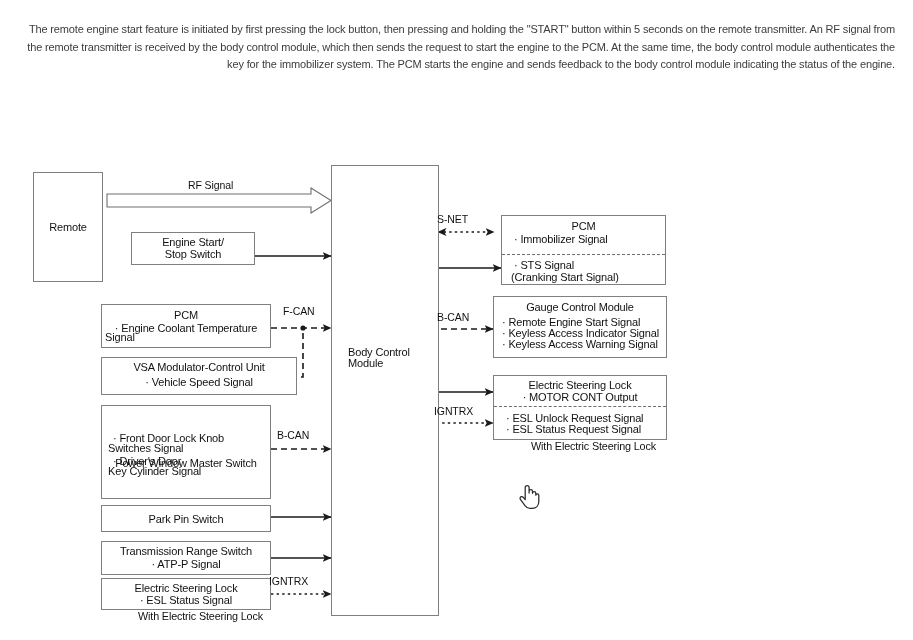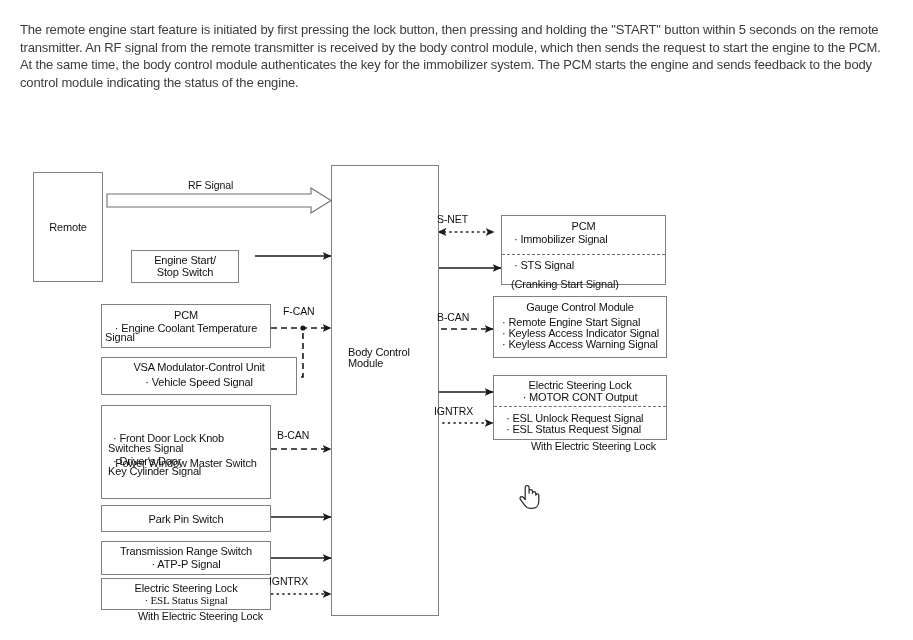--- a/index.html
+++ b/index.html
@@ -34,26 +34,26 @@
   }
   #section-title {
     font-size: 13px;
     font-weight: bold;
     color: #1a1a1a;
     margin: 20px 0 0 0;
     line-height: 17px;
     letter-spacing: -0.1px;
   }
   #body-paragraph {
-    font-size: 13px;
+    font-size: 11px;
     color: #3c3c3c;
     margin: 9px 0 0 0;
     line-height: 17.5px;
     letter-spacing: -0.15px;
-    text-align: left;
+    text-align: right;
   }
 
   
   #diagram {
     position: absolute;
     left: 0;
     top: 0;
     width: 913px;
     height: 640px;
     pointer-events: none;
@@ -157,21 +157,21 @@
   <line x1="431" y1="392" x2="493" y2="392" stroke="#1a1a1a" stroke-width="1.6" marker-end="url(#solidArrow)"></line>
 
   <line x1="431" y1="423" x2="493" y2="423" stroke="#1a1a1a" stroke-width="1.6" stroke-dasharray="2.4,3.2" marker-end="url(#solidArrow)"></line>
 </svg>
 </div>
 
 <div class="nodebox" style="left:33px; top:172px; width:70px; height:110px;">
   <div class="nb-inner ctr" style="top:48px;">Remote</div>
 </div>
 
-<div class="nodebox" style="left:131px; top:250px; width:108px; height:33px;">
+<div class="nodebox" style="left:131px; top:232px; width:124px; height:33px;">
   <div class="nb-inner ctr" style="top:3px;">Engine Start/</div>
   <div class="nb-inner ctr" style="top:15px;">Stop Switch</div>
 </div>
 
 <div class="nodebox" style="left:101px; top:304px; width:170px; height:44px;">
   <div class="nb-inner hdr" style="top:4px;">PCM</div>
   <div class="nb-inner ctr" style="top:17px;">· Engine Coolant Temperature</div>
   <div class="nb-inner lft" style="top:26px; padding-left:3px;">Signal</div>
 </div>
 
@@ -192,34 +192,34 @@
   <div class="nb-inner ctr" style="top:7px;">Park Pin Switch</div>
 </div>
 
 <div class="nodebox" style="left:101px; top:541px; width:170px; height:34px;">
   <div class="nb-inner ctr" style="top:3px;">Transmission Range Switch</div>
   <div class="nb-inner ctr" style="top:16px;">· ATP-P Signal</div>
 </div>
 
 <div class="nodebox" style="left:101px; top:578px; width:170px; height:32px;">
   <div class="nb-inner ctr" style="top:3px;">Electric Steering Lock</div>
-  <div class="nb-inner ctr" style="top:15px;font-family:Liberation Serif, serif;">· ESL Status Signal</div>
+  <div class="nb-inner ctr" style="top:15px;">· ESL Status Signal</div>
 </div>
 
 <div class="nodebox" style="left:331px; top:165px; width:108px; height:451px;">
   <div class="nb-inner lft" style="top:180px; padding-left:16px;">Body Control</div>
   <div class="nb-inner lft" style="top:191px; padding-left:16px;">Module</div>
 </div>
 
 <div class="nodebox" style="left:501px; top:215px; width:165px; height:70px;">
   <div class="nb-inner ctr" style="top:4px;">PCM</div>
   <div class="nb-inner lft" style="top:17px; padding-left:12px;">· Immobilizer Signal</div>
   <div class="divider" style="top:38px;"></div>
   <div class="nb-inner lft" style="top:43px; padding-left:12px;">· STS Signal</div>
-  <div class="nb-inner lft" style="top:62px; padding-left:9px;">(Cranking Start Signal)</div>
+  <div class="nb-inner lft" style="top:55px; padding-left:9px;">(Cranking Start Signal)</div>
 </div>
 
 <div class="nodebox" style="left:493px; top:296px; width:174px; height:62px;">
   <div class="nb-inner ctr" style="top:4px;">Gauge Control Module</div>
   <div class="nb-inner lft" style="top:19px; padding-left:8px;">· Remote Engine Start Signal</div>
   <div class="nb-inner lft" style="top:30px; padding-left:8px;">· Keyless Access Indicator Signal</div>
   <div class="nb-inner lft" style="top:41px; padding-left:8px;">· Keyless Access Warning Signal</div>
 </div>
 
 <div class="nodebox" style="left:493px; top:375px; width:174px; height:65px;">

